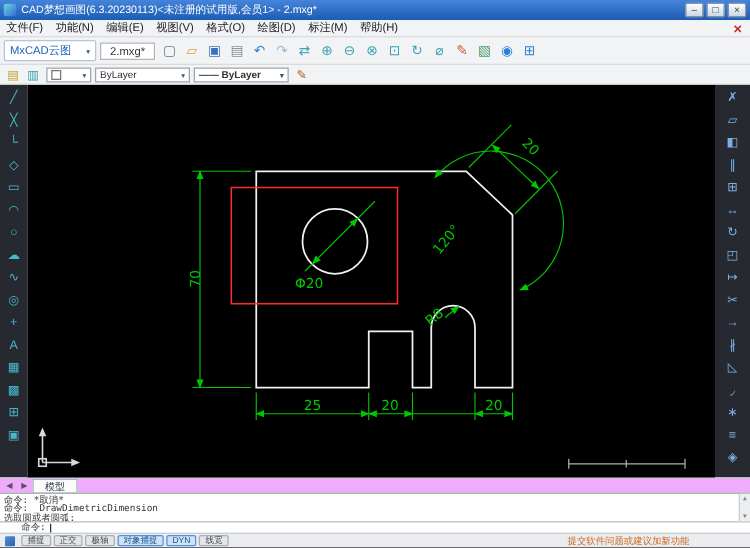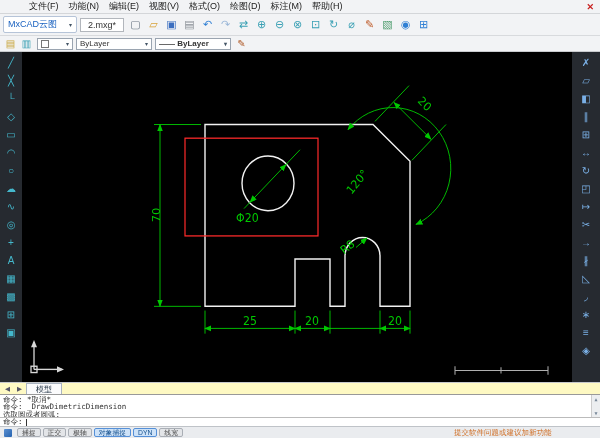--- a/index.html
+++ b/index.html
@@ -9,21 +9,21 @@
 
   
   .titlebar { height:16px; background:linear-gradient(#4484da,#1d5cb4); display:flex; align-items:center; padding:0 3px; gap:4px; color:#fff; }
   .appicon { width:10px; height:10px; background:linear-gradient(135deg,#6fd3e0,#2f6fd0); border-radius:2px; flex:none; }
   .titletext { flex:1; font-size:8.5px; white-space:nowrap; overflow:hidden; }
   .winbtns { display:flex; gap:2px; }
   .wbtn { width:15px; height:12px; background:linear-gradient(#fdfefe,#ccd6e3); border:1px solid #8496ab; border-radius:2px; font-size:8px; line-height:9px; text-align:center; color:#345; }
 
   
   .menubar { height:14px; background:#f2f3f5; border-bottom:1px solid #d4d6d9; display:flex; align-items:center; font-size:9px; color:#222; }
-  .menu-items { display:flex; align-items:flex-start;padding-left:24px; }
+  .menu-items { display:flex; align-items:flex-start; }
   .menu-items > span { padding:0 5px; cursor:default; }
   .doc-close { margin-left:auto; color:#c82222; font-weight:bold; padding:0 6px; font-size:9px; }
 
   
   .toolbar1 { height:22px; background:#f2f3f5; border-bottom:1px solid #d8dadd; display:flex; align-items:center; gap:3px; padding:0 3px; }
   .cloudtab { display:flex; align-items:center; gap:12px; font-size:9px; color:#1a62c0; background:#fff; border:1px solid #b6c4d8; border-radius:2px; padding:1px 4px; }
   .caret { font-size:6px; color:#456; }
   .doctab { font-size:9px; color:#333; background:#fff; border:1px solid #b2b6bc; padding:1px 7px; }
   .iconrow { display:flex; align-items:center; gap:1px; }
   .tbicon { width:17px; height:17px; display:flex; align-items:center; justify-content:center; font-size:11px; border-radius:2px; }
@@ -42,48 +42,57 @@
   .main { flex:1; min-height:0; display:flex; }
   .sidebar { background:#262a30; display:flex; flex-direction:column; align-items:center; padding-top:2px; gap:2px; }
   .side-left { width:22px; }
   .side-right { width:28px; }
   .side-left > span { width:16px; height:16px; display:flex; align-items:center; justify-content:center; font-size:10px; color:#45b8cc; }
   .side-right > span { width:18px; height:16px; display:flex; align-items:center; justify-content:center; font-size:10px; color:#7ab0e6; }
   .canvas { flex:1; background:#000; position:relative; }
   .canvas svg { position:absolute; inset:0; width:100%; height:100%; }
 
   
-  .tabbar { height:12px; background:#fef9c3; border-top:1px solid #c6c8cc; display:flex; align-items:flex-end; gap:1px; padding:0 2px; font-size:8px; }
+  .tabbar { height:12px; background:#f0abfc; border-top:1px solid #c6c8cc; display:flex; align-items:flex-end; gap:1px; padding:0 2px; font-size:8px; }
   .navbtn { width:11px; text-align:center; color:#556; font-size:6.5px; line-height:11px; }
   .modeltab { background:#fbfbfc; border:1px solid #aab4c0; border-bottom:none; padding:0 9px; height:11px; line-height:11px; color:#234; }
 
   
   .cmd { height:32px; background:#fff; border-top:1px solid #999; position:relative; font-family:"DejaVu Sans Mono", monospace; }
   .cmd-history { height:22px; overflow:hidden; padding:1px 12px 0 3px; }
   .cmd-history > div { font-size:7.5px; line-height:7.3px; color:#333; white-space:nowrap; }
   .cmd-scroll { position:absolute; right:0; top:0; width:9px; height:22px; background:#eceef0; border-left:1px solid #ccc; display:flex; flex-direction:column; justify-content:space-between; align-items:center; font-size:5px; color:#789; padding:1px 0; }
-  .cmd-input { height:9px; border-top:1px solid #bbb; display:flex; align-items:center; font-size:7.5px; padding-left:3px; color:#333; }
+  .cmd-input { height:9px; border-top:1px solid #bbb; display:flex; align-items:center; font-size:7.5px; padding-left:17px; color:#333; }
   .cursor { width:1px; height:7px; background:#333; margin-left:3px; }
 
   
   .statusbar { height:12px; background:#eaecef; border-top:1px solid #bfc3c8; display:flex; align-items:center; font-size:7.5px; gap:5px; padding:0 4px; color:#333; }
   .status-icon { width:8px; height:8px; background:linear-gradient(135deg,#5a8fd0,#2563b0); border-radius:1px; flex:none; }
   .coords { white-space:nowrap; }
   .toggles { display:flex; gap:2px; }
   .toggles > span { height:9px; line-height:8px; padding:0 4px; font-size:6.8px; background:#e3e5e8; border:1px solid #a9aeb5; border-radius:2px; color:#444; white-space:nowrap; }
   .toggles > span.active { background:#cde2f8; border-color:#5590d8; color:#14508e; }
   .feedback { margin-left:auto; color:#cf6a1e; white-space:nowrap; }
   .brand { display:flex; align-items:center; gap:2px; font-weight:bold; color:#1a5fae; font-size:8px;margin-top:40px; }
   .brand-ico { width:9px; height:9px; border-radius:1px; background:linear-gradient(135deg,#e23c3c 0 50%,#2f6fd0 50% 100%); }
 </style>
 </head>
 <body>
 
 <div class="window">
 
+  <div class="titlebar">
+    <span class="appicon"></span>
+    <span class="titletext">CAD梦想画图(6.3.20230113)&lt;未注册的试用版,会员1&gt; - 2.mxg*</span>
+    <span class="winbtns">
+      <span class="wbtn">–</span>
+      <span class="wbtn">□</span>
+      <span class="wbtn">×</span>
+    </span>
+  </div>
 
   <div class="menubar">
     <div class="menu-items">
 
     <span>文件(F)</span>
         <span>功能(N)</span>
         <span>编辑(E)</span>
         <span>视图(V)</span>
         <span>格式(O)</span>
         <span>绘图(D)</span>

